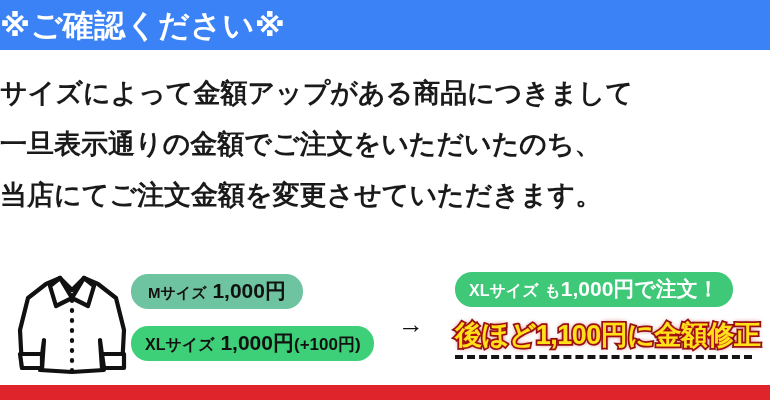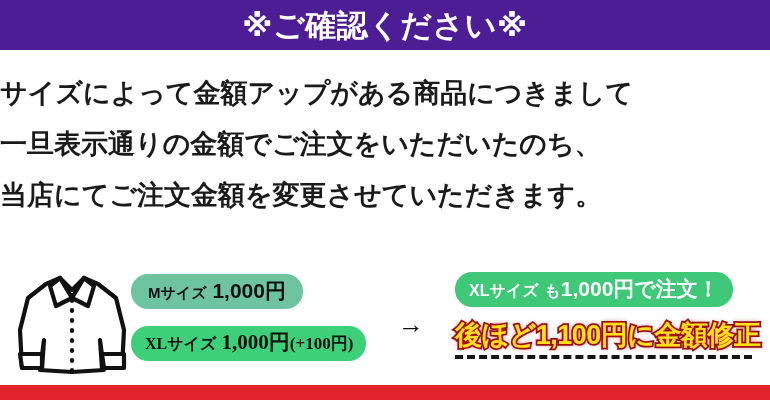--- a/index.html
+++ b/index.html
@@ -20,24 +20,23 @@
     background: #ffffff;
   }
 
   
   .header-bar {
     position: absolute;
     left: 0;
     top: 0;
     width: 770px;
     height: 50px;
-    background: #4c1d95;
+    background: #3b82f6;
     display: flex;
     align-items: center;
-    justify-content: center;
   }
   .header-title {
     color: #ffffff;
     font-size: 31px;
     font-weight: bold;
     letter-spacing: 0.5px;
     line-height: 1;
     white-space: nowrap;
   }
 
@@ -99,21 +98,20 @@
   .badge-m .sz {
     font-size: 15px;
   }
   .badge-xl {
     background: #3ecf79;
     color: #111111;
     padding: 6px 13px 8px 14px;
     font-size: 21px;
     font-weight: bold;
     margin-top: 17px;
-    font-family: Liberation Serif, serif;
   }
   .badge-xl .sz {
     font-size: 16px;
   }
   .badge-xl .paren {
     font-size: 17px;
   }
 
   
   .arrow {

